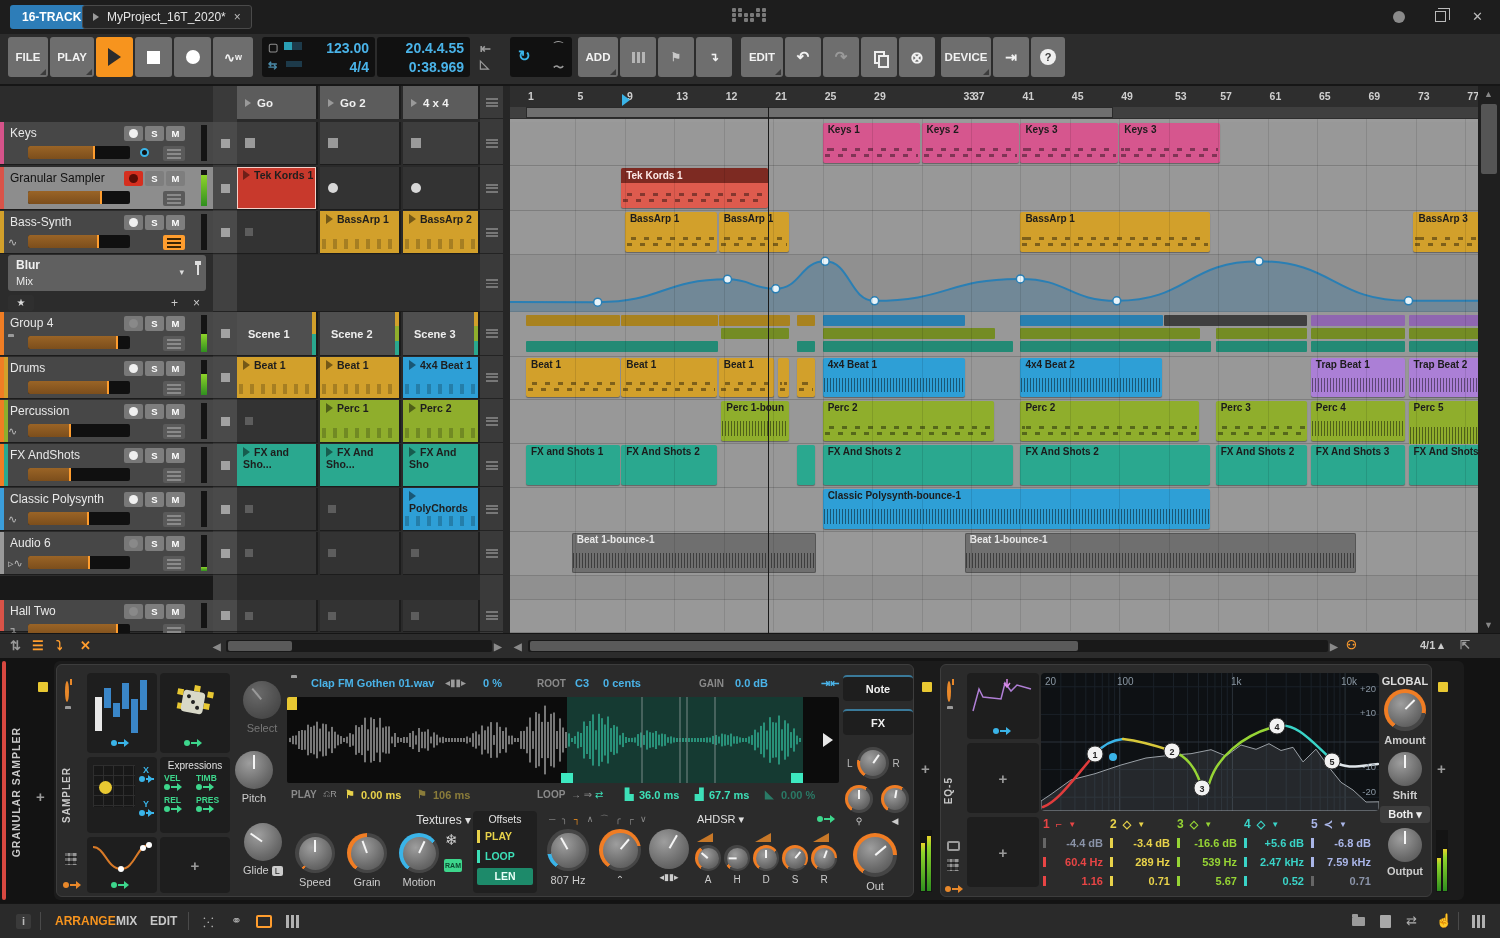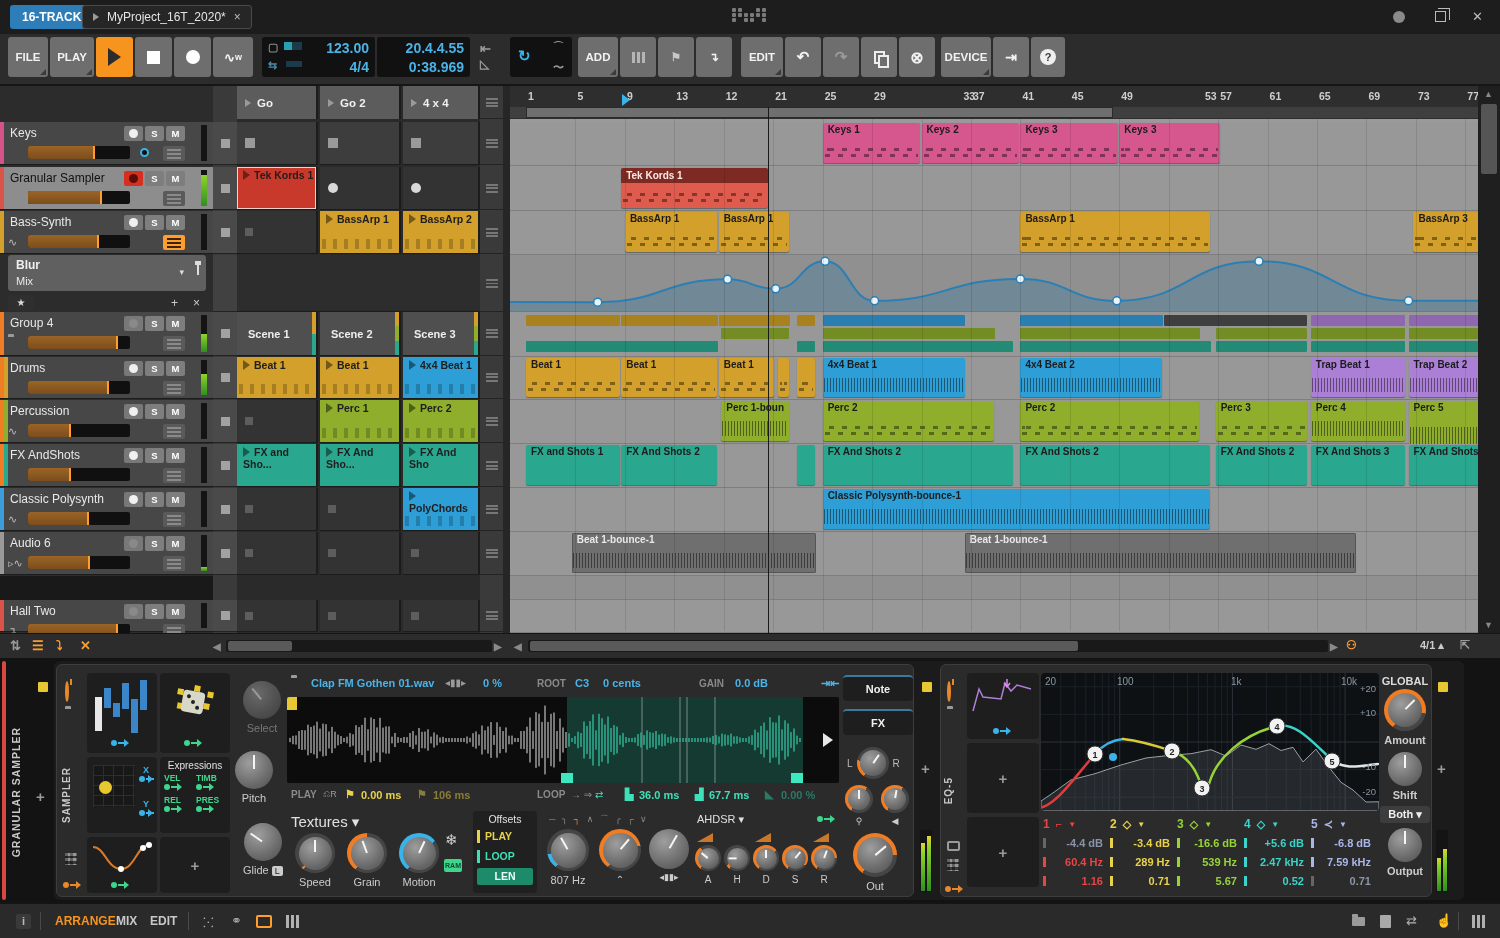--- a/index.html
+++ b/index.html
@@ -886,21 +886,21 @@
         <div class="rtick" style="left: 166.32px;">13</div>
         <div class="rtick" style="left: 215.76px;">12</div>
         <div class="rtick" style="left: 265.2px;">21</div>
         <div class="rtick" style="left: 314.64px;">25</div>
         <div class="rtick" style="left: 364.08px;">29</div>
         <div class="rtick" style="left: 413.52px; margin-left: 40px;">33</div>
         <div class="rtick" style="left: 462.96px;">37</div>
         <div class="rtick" style="left: 512.4px;">41</div>
         <div class="rtick" style="left: 561.84px;">45</div>
         <div class="rtick" style="left: 611.28px;">49</div>
-        <div class="rtick" style="left: 695px;">53</div>
+        <div class="rtick" style="left: 665px;">53</div>
         <div class="rtick" style="left: 710.16px;">57</div>
         <div class="rtick" style="left: 759.6px;">61</div>
         <div class="rtick" style="left: 809.04px;">65</div>
         <div class="rtick" style="left: 858.48px;">69</div>
         <div class="rtick" style="left: 907.92px;">73</div>
         <div class="rtick" style="left: 957.36px;">77</div>
         <div id="startmarker" style="left: 112.408px;"></div>
       </div>
       <div class="gridl" style="left: 65.44px;"></div>
       <div class="gridl" style="left: 114.88px;"></div>
@@ -1071,21 +1071,21 @@
         <span class="abs" style="left:284px;top:2px;color:#9a9a9a;font-size:10px;">→ ⇒ <span style="color:#3de0b8;">⇄</span></span>
         <span class="tealtxt abs" style="left:338px;top:1px;">▙</span>
         <span class="tealtxt abs" style="left:352px;top:2px;">36.0 ms</span>
         <span class="tealtxt abs" style="left:408px;top:1px;">▟</span>
         <span class="tealtxt abs" style="left:422px;top:2px;">67.7 ms</span>
         <span class="tealtxt dimt abs" style="left:478px;top:1px;">◣</span>
         <span class="tealtxt dimt abs" style="left:494px;top:2px;">0.00 %</span>
       </div>
 
       <div class="abs" style="left:0;top:138px;width:184px;height:82px;">
-        <div style="font-size:15px;color:#e0e0e0;padding:2px 0 0 4px;"><span>Textures</span> ▾</div>
+        <div style="font-size:12px;color:#e0e0e0;padding:2px 0 0 4px;text-align:right;"><span>Textures</span> ▾</div>
         <div class="kwrap abs" style="left:8px;top:22px;">
             <span class="karc" style="width:40px;height:40px;--a:2%;">
               <span class="knob" style="width:33px;height:33px;--rot:0deg;"></span>
             </span>
             <span>Speed</span>
           </div>
         <div class="kwrap abs" style="left:60px;top:22px;">
             <span class="karc" style="width:40px;height:40px;--a:40%;">
               <span class="knob" style="width:33px;height:33px;--rot:-20deg;"></span>
             </span>

